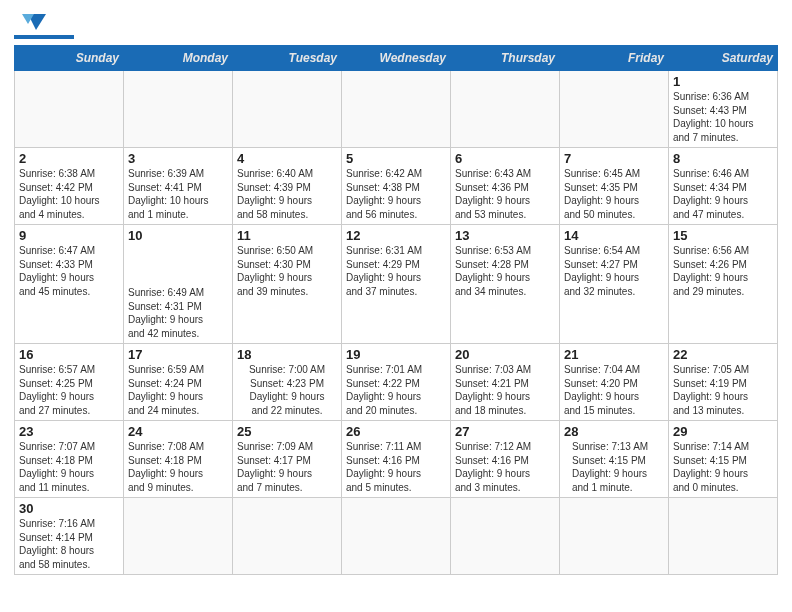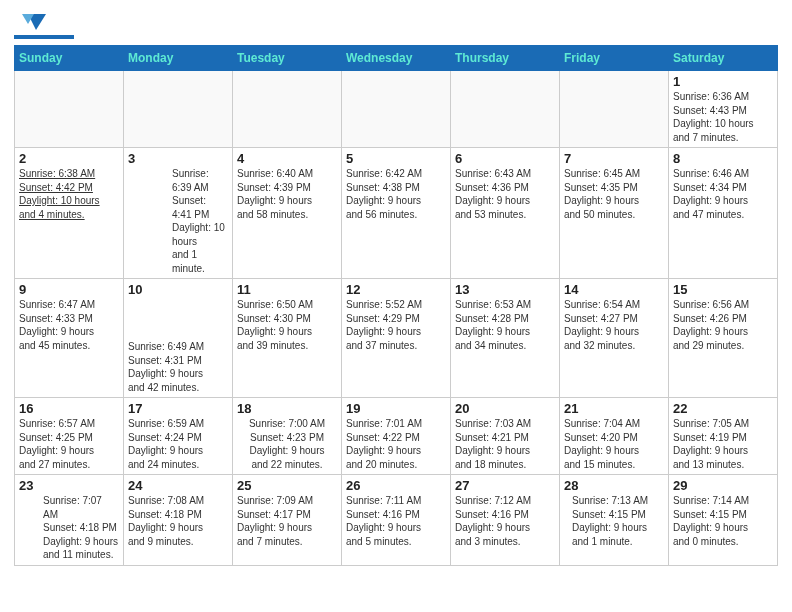--- a/index.html
+++ b/index.html
@@ -44,26 +44,27 @@
       font-size: 14px;
       color: #555;
     }
     .calendar {
       width: 100%;
       border-collapse: collapse;
       border: 1px solid #ccc;
     }
     .calendar th {
       background: #1a6bb5;
-      color: #5eead4;
+      color: #e5e5e5;
       font-size: 12px;
       font-weight: bold;
       padding: 5px 4px;
-      text-align: left;
+      text-align: right;
       border: 1px solid #1a6bb5;
+      font-style: italic;
     }
     .calendar td {
       vertical-align: top;
       border: 1px solid #ccc;
       padding: 3px 4px;
       width: calc(100% / 7);
       height: 74px;
       font-size: 9.5px;
       color: #333;
     }
@@ -132,28 +133,28 @@
             <span class="day-num">1</span>
             <div class="day-info" style="white-space: pre-line;">Sunrise: 6:36 AM
 Sunset: 4:43 PM
 Daylight: 10 hours
 and 7 minutes.</div>
           </td>
         </tr>
         <tr>
           <td>
             <span class="day-num">2</span>
-            <div class="day-info" style="white-space: pre-line; text-decoration: underline;">Sunrise: 6:38 AM
+            <div class="day-info" style="white-space: pre-line;">Sunrise: 6:38 AM
 Sunset: 4:42 PM
 Daylight: 10 hours
 and 4 minutes.</div>
           </td>
           <td>
             <span class="day-num">3</span>
-            <div class="day-info" style="white-space: pre-line; margin-left: 44px;">Sunrise: 6:39 AM
+            <div class="day-info" style="white-space: pre-line;">Sunrise: 6:39 AM
 Sunset: 4:41 PM
 Daylight: 10 hours
 and 1 minute.</div>
           </td>
           <td>
             <span class="day-num">4</span>
             <div class="day-info" style="white-space: pre-line;">Sunrise: 6:40 AM
 Sunset: 4:39 PM
 Daylight: 9 hours
 and 58 minutes.</div>
@@ -204,21 +205,21 @@
           </td>
           <td>
             <span class="day-num">11</span>
             <div class="day-info" style="white-space: pre-line;">Sunrise: 6:50 AM
 Sunset: 4:30 PM
 Daylight: 9 hours
 and 39 minutes.</div>
           </td>
           <td>
             <span class="day-num">12</span>
-            <div class="day-info" style="white-space: pre-line;">Sunrise: 5:52 AM
+            <div class="day-info" style="white-space: pre-line;">Sunrise: 6:31 AM
 Sunset: 4:29 PM
 Daylight: 9 hours
 and 37 minutes.</div>
           </td>
           <td>
             <span class="day-num">13</span>
             <div class="day-info" style="white-space: pre-line;">Sunrise: 6:53 AM
 Sunset: 4:28 PM
 Daylight: 9 hours
 and 34 minutes.</div>
@@ -285,21 +286,21 @@
             <span class="day-num">22</span>
             <div class="day-info" style="white-space: pre-line;">Sunrise: 7:05 AM
 Sunset: 4:19 PM
 Daylight: 9 hours
 and 13 minutes.</div>
           </td>
         </tr>
         <tr>
           <td>
             <span class="day-num">23</span>
-            <div class="day-info" style="white-space: pre-line; margin-left: 24px;">Sunrise: 7:07 AM
+            <div class="day-info" style="white-space: pre-line;">Sunrise: 7:07 AM
 Sunset: 4:18 PM
 Daylight: 9 hours
 and 11 minutes.</div>
           </td>
           <td>
             <span class="day-num">24</span>
             <div class="day-info" style="white-space: pre-line;">Sunrise: 7:08 AM
 Sunset: 4:18 PM
 Daylight: 9 hours
 and 9 minutes.</div>
@@ -332,16 +333,31 @@
 Daylight: 9 hours
 and 1 minute.</div>
           </td>
           <td>
             <span class="day-num">29</span>
             <div class="day-info" style="white-space: pre-line;">Sunrise: 7:14 AM
 Sunset: 4:15 PM
 Daylight: 9 hours
 and 0 minutes.</div>
           </td>
+        </tr>
+        <tr class="row-last">
+          <td>
+            <span class="day-num">30</span>
+            <div class="day-info" style="white-space: pre-line;">Sunrise: 7:16 AM
+Sunset: 4:14 PM
+Daylight: 8 hours
+and 58 minutes.</div>
+          </td>
+          <td class="empty"></td>
+          <td class="empty"></td>
+          <td class="empty"></td>
+          <td class="empty"></td>
+          <td class="empty"></td>
+          <td class="empty"></td>
         </tr>
       </tbody>
   </table>
 </div>
 
 </body></html>

